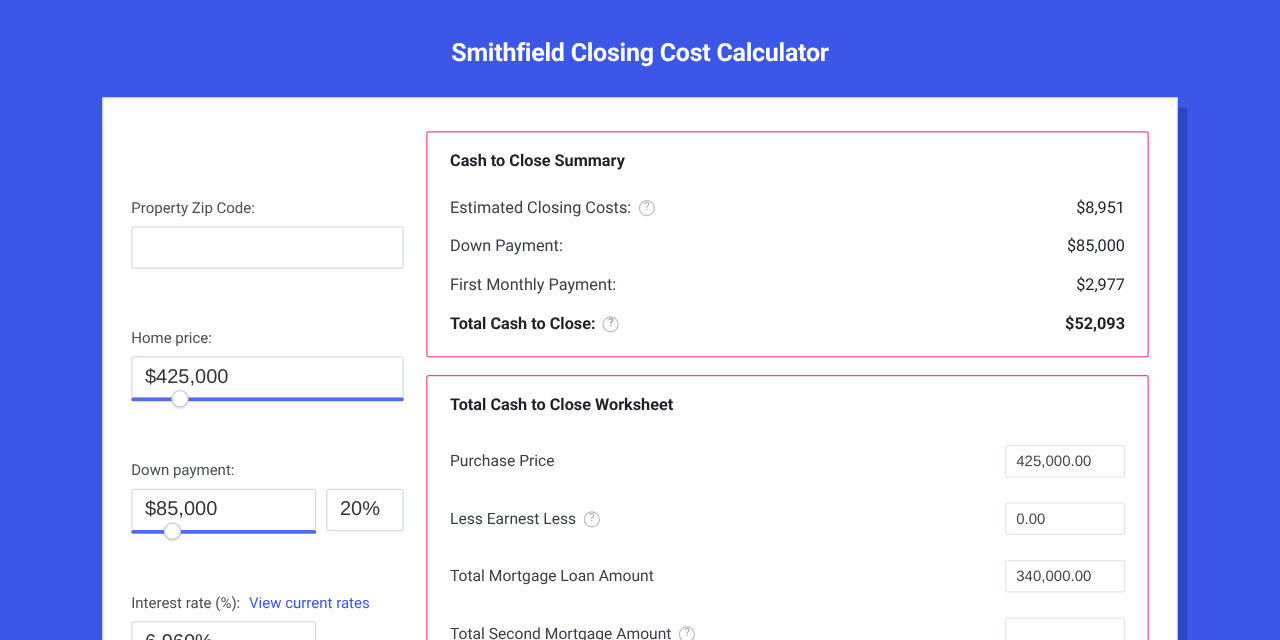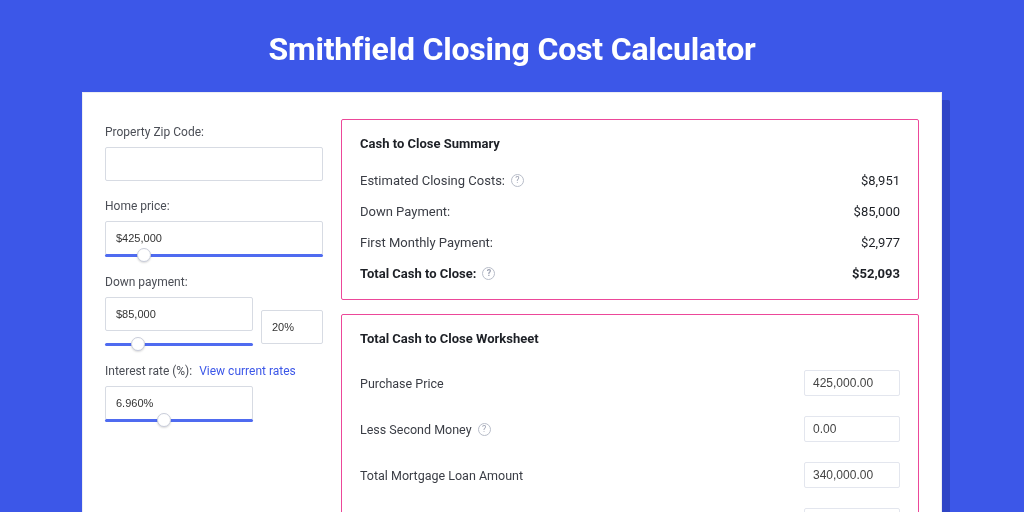--- a/index.html
+++ b/index.html
@@ -5,21 +5,21 @@
   * { box-sizing: border-box; margin: 0; padding: 0; }
   html, body { width: 1024px; height: 512px; overflow: hidden; }
   body {
     font-family: -apple-system, BlinkMacSystemFont, "Segoe UI", Roboto, Helvetica, Arial, sans-serif;
     background: #3c57e8;
     color: #222;
   }
   .page-title {
     text-align: center;
     color: #fff;
-    font-size: 32px;
+    font-size: 20px;
     font-weight: 700;
     padding: 30px 0 24px;
     letter-spacing: -0.2px;
     border-radius: 25px;
   }
   .card-wrap {
     width: 860px;
     margin: 0 auto;
     position: relative;
   }
@@ -41,33 +41,34 @@
     gap: 18px;
   }
   
   .left { width: 218px; flex: 0 0 218px; padding-top: 6px; }
   .field { margin-bottom: 18px; }
   .field-label {
     font-size: 12px;
     color: #4b4e56;
     margin-bottom: 8px;
     display: block;
+    margin-top: 48px;
   }
   .input {
     width: 100%;
     height: 34px;
     border: 1px solid #d7dbe3;
     border-radius: 2px;
     background: #fff;
-    font-size: 11px;
+    font-size: 16px;
     color: #333;
     padding: 0 10px;
   }
   .input-row { display: flex; gap: 8px; }
-  .input-row .input:last-child { width: 62px; flex: 0 0 62px; margin-top: 13px; }
+  .input-row .input:last-child { width: 62px; flex: 0 0 62px; }
   .slider-track {
     width: 100%; height: 3px;
     background: #4f6bf0;
     position: relative;
     margin-top: -1px;
     border-radius: 2px;
   }
   .slider-track::before {
     content: ""; position: absolute; left: 0; bottom: -2px;
     height: 3px; background: #2f45c6; border-radius: 2px;
@@ -201,21 +202,21 @@
       <div class="panel">
         <div class="panel-title">Total Cash to Close Worksheet</div>
 
         <div class="ws-row">
           <span class="label">Purchase Price</span>
           <input class="ws-input" value="425,000.00" style="">
         </div>
 
         <div class="ws-row">
           <span class="label">
-            <span>Less Second Money</span>
+            <span>Less Earnest Less</span>
             <span class="help-icon">?</span>
           </span>
           <input class="ws-input" value="0.00" style="">
         </div>
 
         <div class="ws-row">
           <span class="label">Total Mortgage Loan Amount</span>
           <input class="ws-input" value="340,000.00" style="">
         </div>
 

